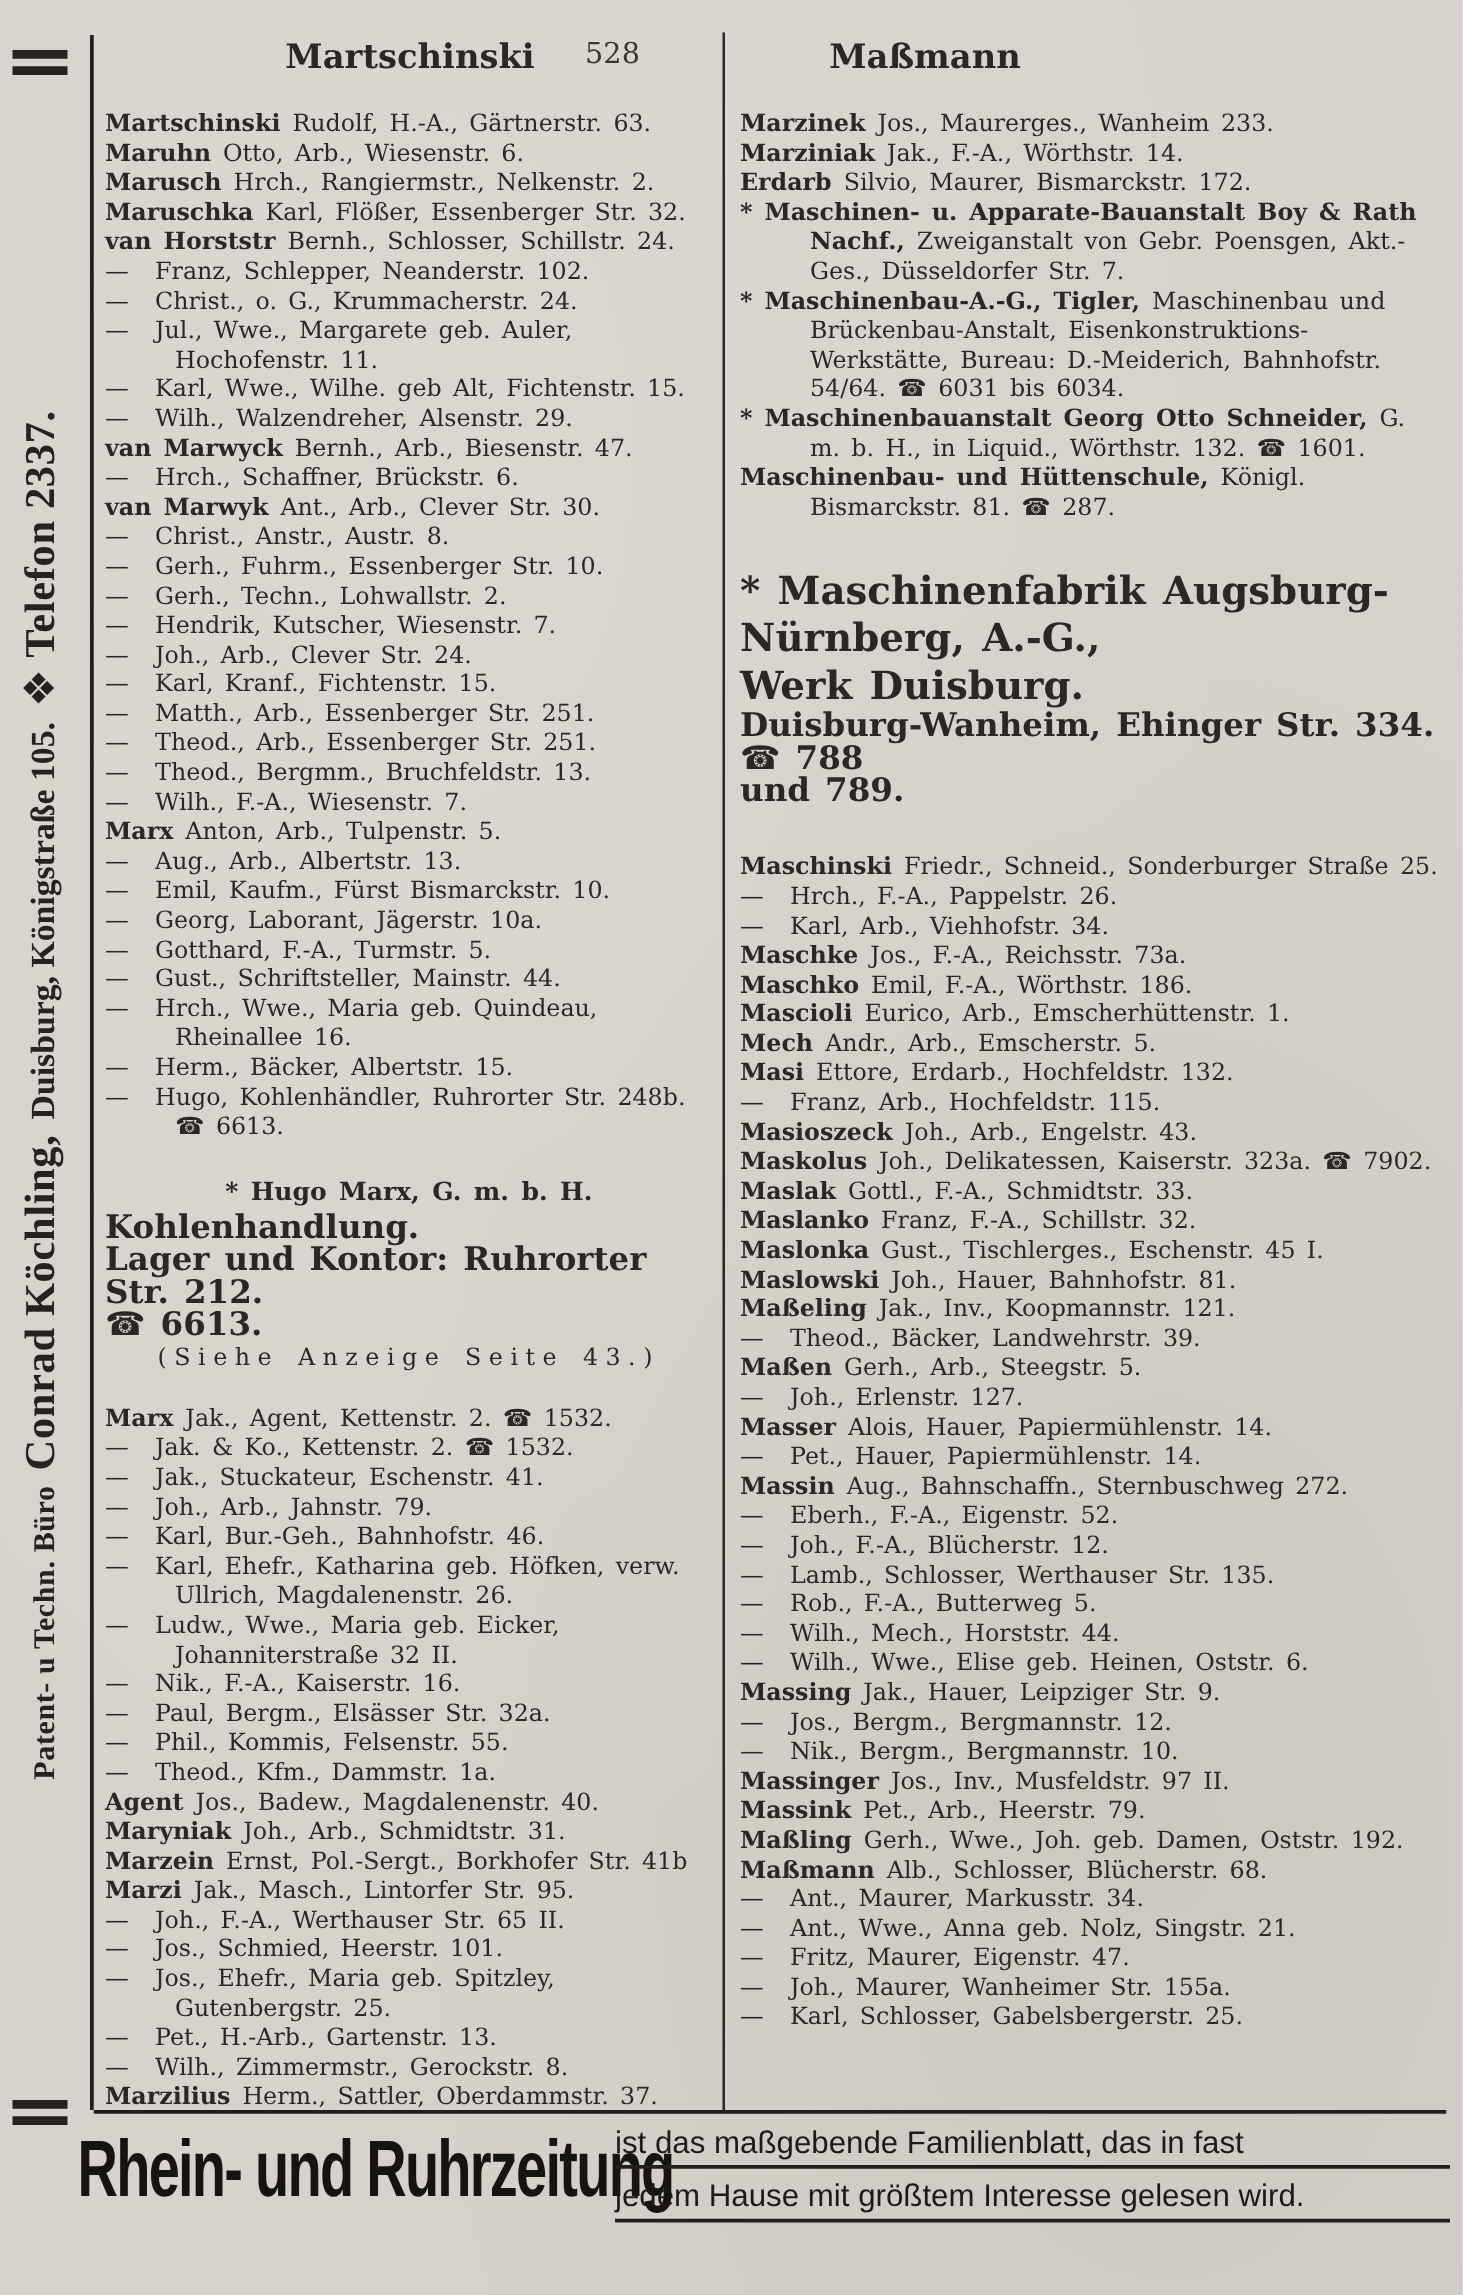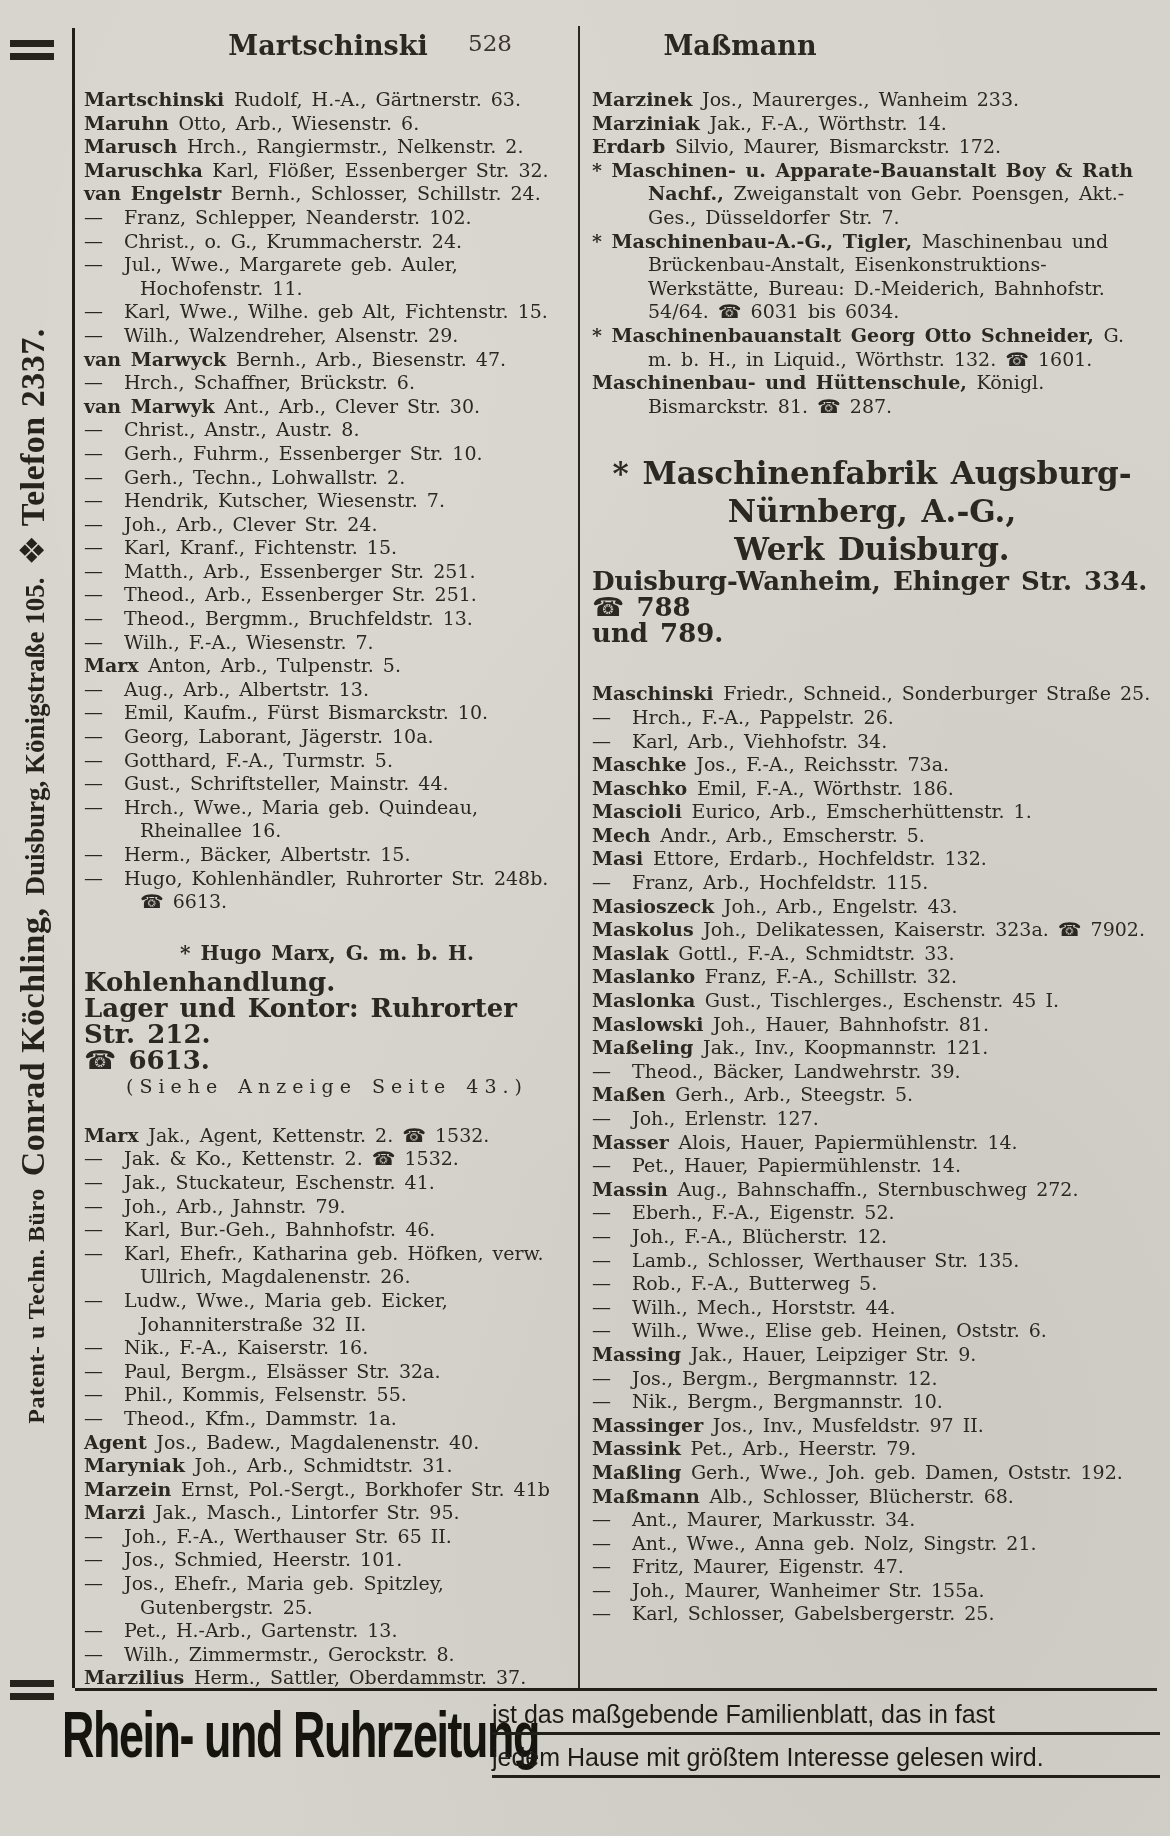--- a/index.html
+++ b/index.html
@@ -40,21 +40,21 @@
   
   .col { position:absolute; top:88px; font-size:19px; line-height:23.6px; word-spacing:3px; }
   .col-left  { left:84px;  width:486px; }
   .col-right { left:592px; width:560px; }
   .ln { padding-left:56px; text-indent:-56px; }
   .nm { font-weight:bold; }
   .dsh { letter-spacing:2px; padding-right:10px; }
   .gap   { height:24px; }
   .gap-lg{ height:36px; }
   .ad1  { text-align:center; font-weight:bold; font-size:20px; line-height:31px; padding-left:0; text-indent:0; }
-  .ad1x { text-align:center; font-weight:bold; font-size:31px; line-height:38px; padding-left:0; text-indent:0; }
+  .ad1x { font-weight:bold; font-size:31px; line-height:38px; padding-left:0; text-indent:0; }
   .ad2  { text-align:left; font-weight:bold; font-size:26px; line-height:26px; padding-left:0; text-indent:0; }
   .ad3  { text-align:center; font-size:19px; letter-spacing:6px; line-height:27px; padding-left:0; text-indent:0; }
   
   .banner-title {
     position:absolute; left:62px; top:1698px; width:560px;
     font-family:"Liberation Sans","DejaVu Sans",sans-serif;
     font-weight:bold; font-size:64px; letter-spacing:-2px; color:#16140f;
     transform:scaleX(.70); transform-origin:0 0; white-space:nowrap;
   }
   .banner-lines {
@@ -92,21 +92,21 @@
 
   <div class="hdr hdr-name hdr-left">Martschinski</div>
   <div class="hdr hdr-page">528</div>
   <div class="hdr hdr-name hdr-right">Maßmann</div>
 
   <div class="col col-left">
       <div class="ln entry"><span class="nm">Martschinski </span>Rudolf, H.-A., Gärtnerstr. 63.</div>
       <div class="ln entry"><span class="nm">Maruhn </span>Otto, Arb., Wiesenstr. 6.</div>
       <div class="ln entry"><span class="nm">Marusch </span>Hrch., Rangiermstr., Nelkenstr. 2.</div>
       <div class="ln entry"><span class="nm">Maruschka </span>Karl, Flößer, Essenberger Str. 32.</div>
-      <div class="ln entry"><span class="nm">van Engelstr </span>Bernh., Schlosser, Schillstr. 24.</div>
+      <div class="ln entry"><span class="nm">van Horststr </span>Bernh., Schlosser, Schillstr. 24.</div>
       <div class="ln dash"><span class="dsh">—</span> Franz, Schlepper, Neanderstr. 102.</div>
       <div class="ln dash"><span class="dsh">—</span> Christ., o. G., Krummacherstr. 24.</div>
       <div class="ln dash"><span class="dsh">—</span> Jul., Wwe., Margarete geb. Auler, Hochofenstr. 11.</div>
       <div class="ln dash"><span class="dsh">—</span> Karl, Wwe., Wilhe. geb Alt, Fichtenstr. 15.</div>
       <div class="ln dash"><span class="dsh">—</span> Wilh., Walzendreher, Alsenstr. 29.</div>
       <div class="ln entry"><span class="nm">van Marwyck </span>Bernh., Arb., Biesenstr. 47.</div>
       <div class="ln dash"><span class="dsh">—</span> Hrch., Schaffner, Brückstr. 6.</div>
       <div class="ln entry"><span class="nm">van Marwyk </span>Ant., Arb., Clever Str. 30.</div>
       <div class="ln dash"><span class="dsh">—</span> Christ., Anstr., Austr. 8.</div>
       <div class="ln dash"><span class="dsh">—</span> Gerh., Fuhrm., Essenberger Str. 10.</div>

